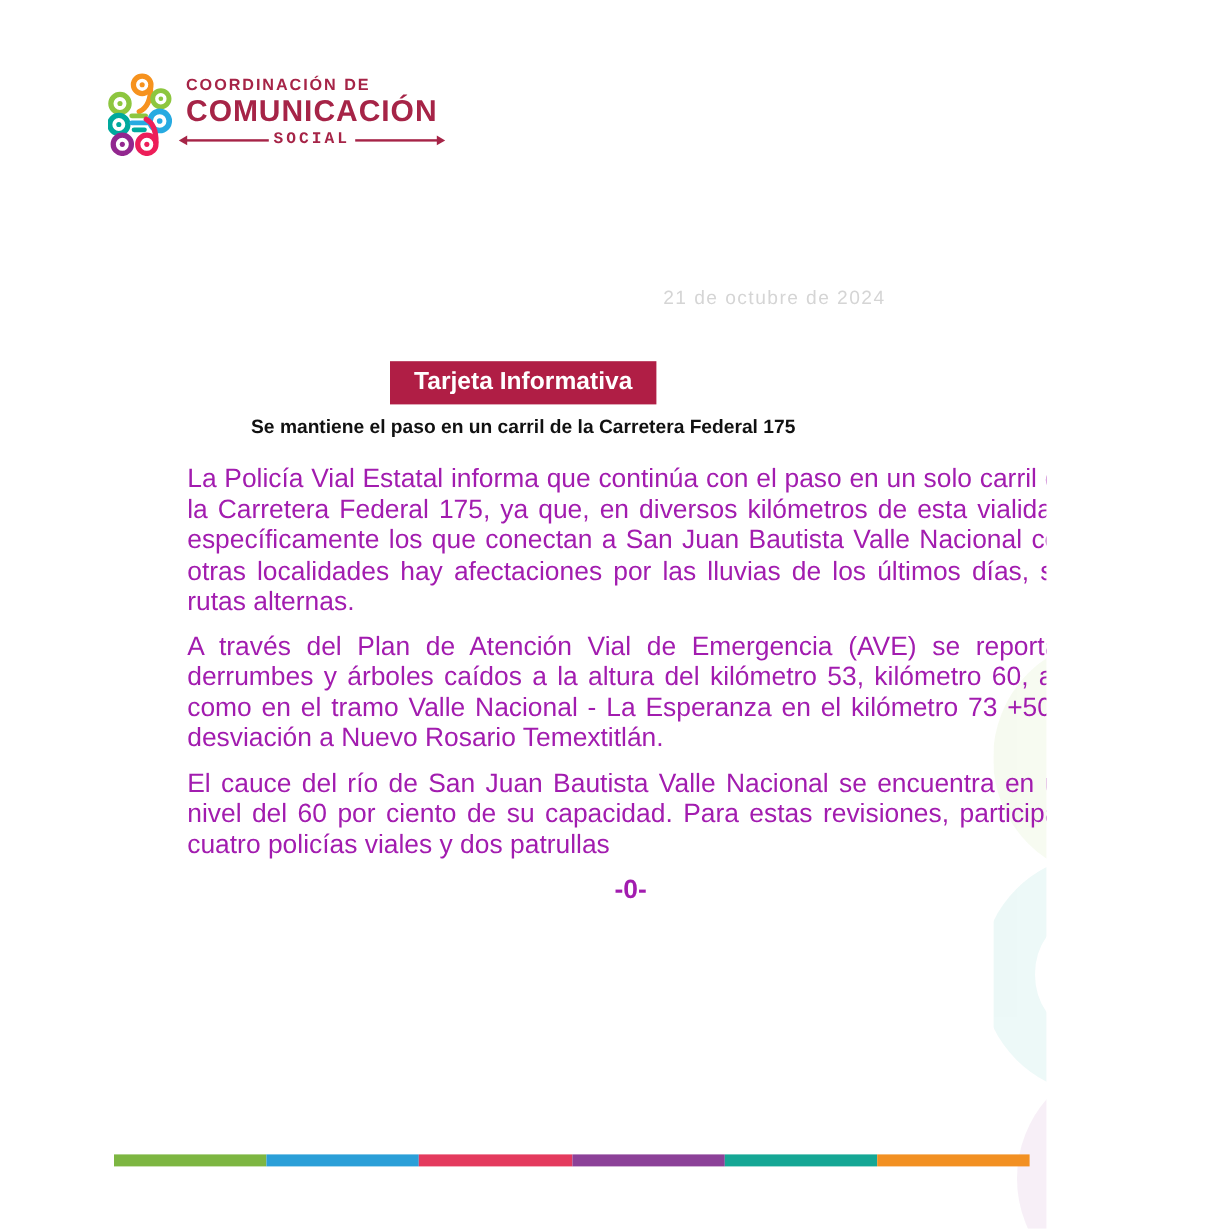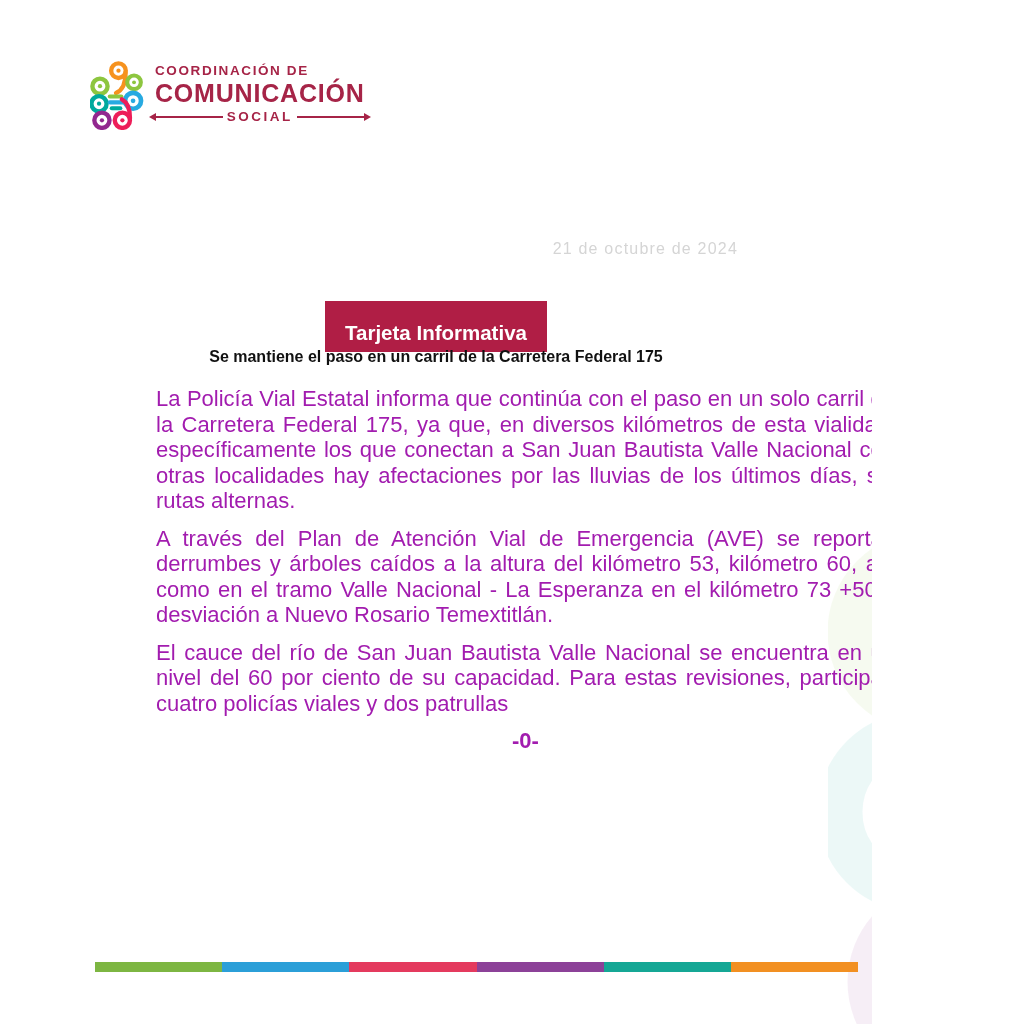--- a/index.html
+++ b/index.html
@@ -20,21 +20,21 @@
   }
   
   .logo{
     position:absolute;left:90px;top:58px;
     display:flex;align-items:center;gap:10px;
   }
   .logo-icon{width:55px;height:72px;}
   .logo-text{color:#a62447;line-height:1.05;}
   .logo-line1{font-size:13.5px;font-weight:600;letter-spacing:1.6px;}
   .logo-line2{font-size:25px;font-weight:700;letter-spacing:0.8px;margin-top:2px;}
-  .logo-line3{display:flex;align-items:center;margin-top:3px;}
+  .logo-line3{display:flex;align-items:center;margin-top:3px;font-family:Liberation Mono, monospace;}
   .logo-line3 .word{font-size:13.5px;font-weight:600;letter-spacing:2.5px;padding:0 4px;}
   .arrow-line{flex:1;height:1.6px;background:#a62447;position:relative;min-width:26px;}
   .arrow-line.left::before,
   .arrow-line.right::after{
     content:"";position:absolute;top:-3.2px;
     border-top:4px solid transparent;border-bottom:4px solid transparent;
   }
   .arrow-line.left::before{left:-6px;border-right:7px solid #a62447;}
   .arrow-line.right::after{right:-6px;border-left:7px solid #a62447;}
   
@@ -43,21 +43,21 @@
     font-size:16px;color:#d5d5d5;letter-spacing:1.2px;font-weight:500;
   }
   
   .banner{
     position:absolute;top:301px;left:0;right:0;
     display:flex;justify-content:center;
   }
   .banner-box{
     background:#b01e45;color:#ffffff;
     font-size:20.5px;font-weight:700;
-    padding:20px 20px 7px 20px;
+    padding:5px 20px 7px 20px;
   }
   
   .doc-title{
     position:absolute;top:348px;left:0;right:0;
     text-align:center;
     font-size:16px;font-weight:700;color:#111111;
   }
   
   .body-text{
     position:absolute;left:156px;top:386px;width:739px;

